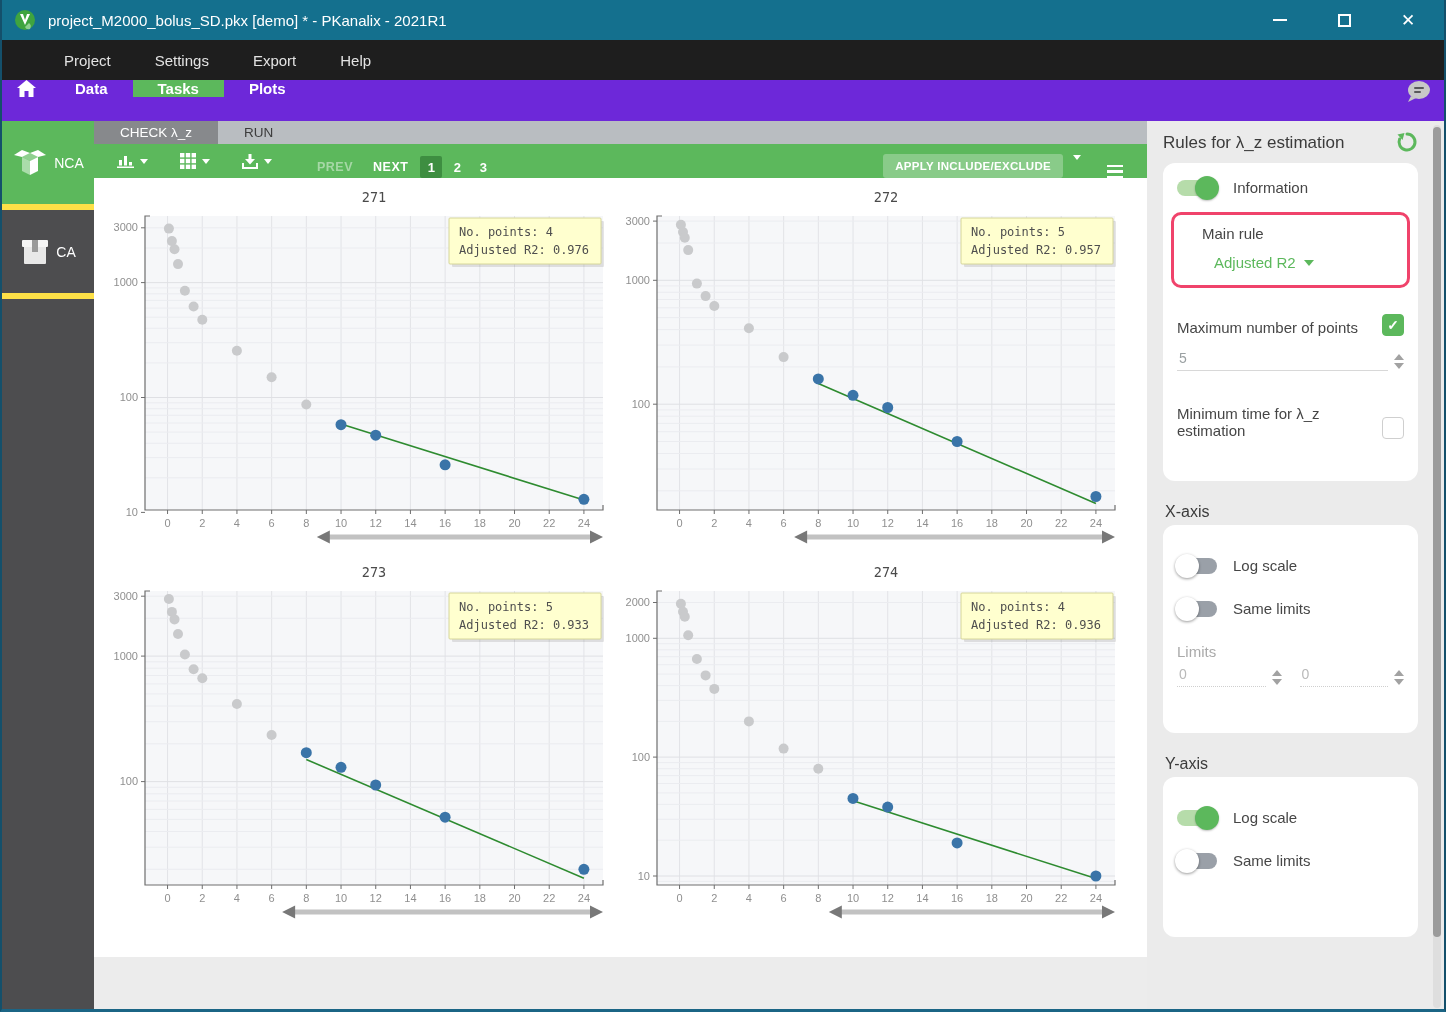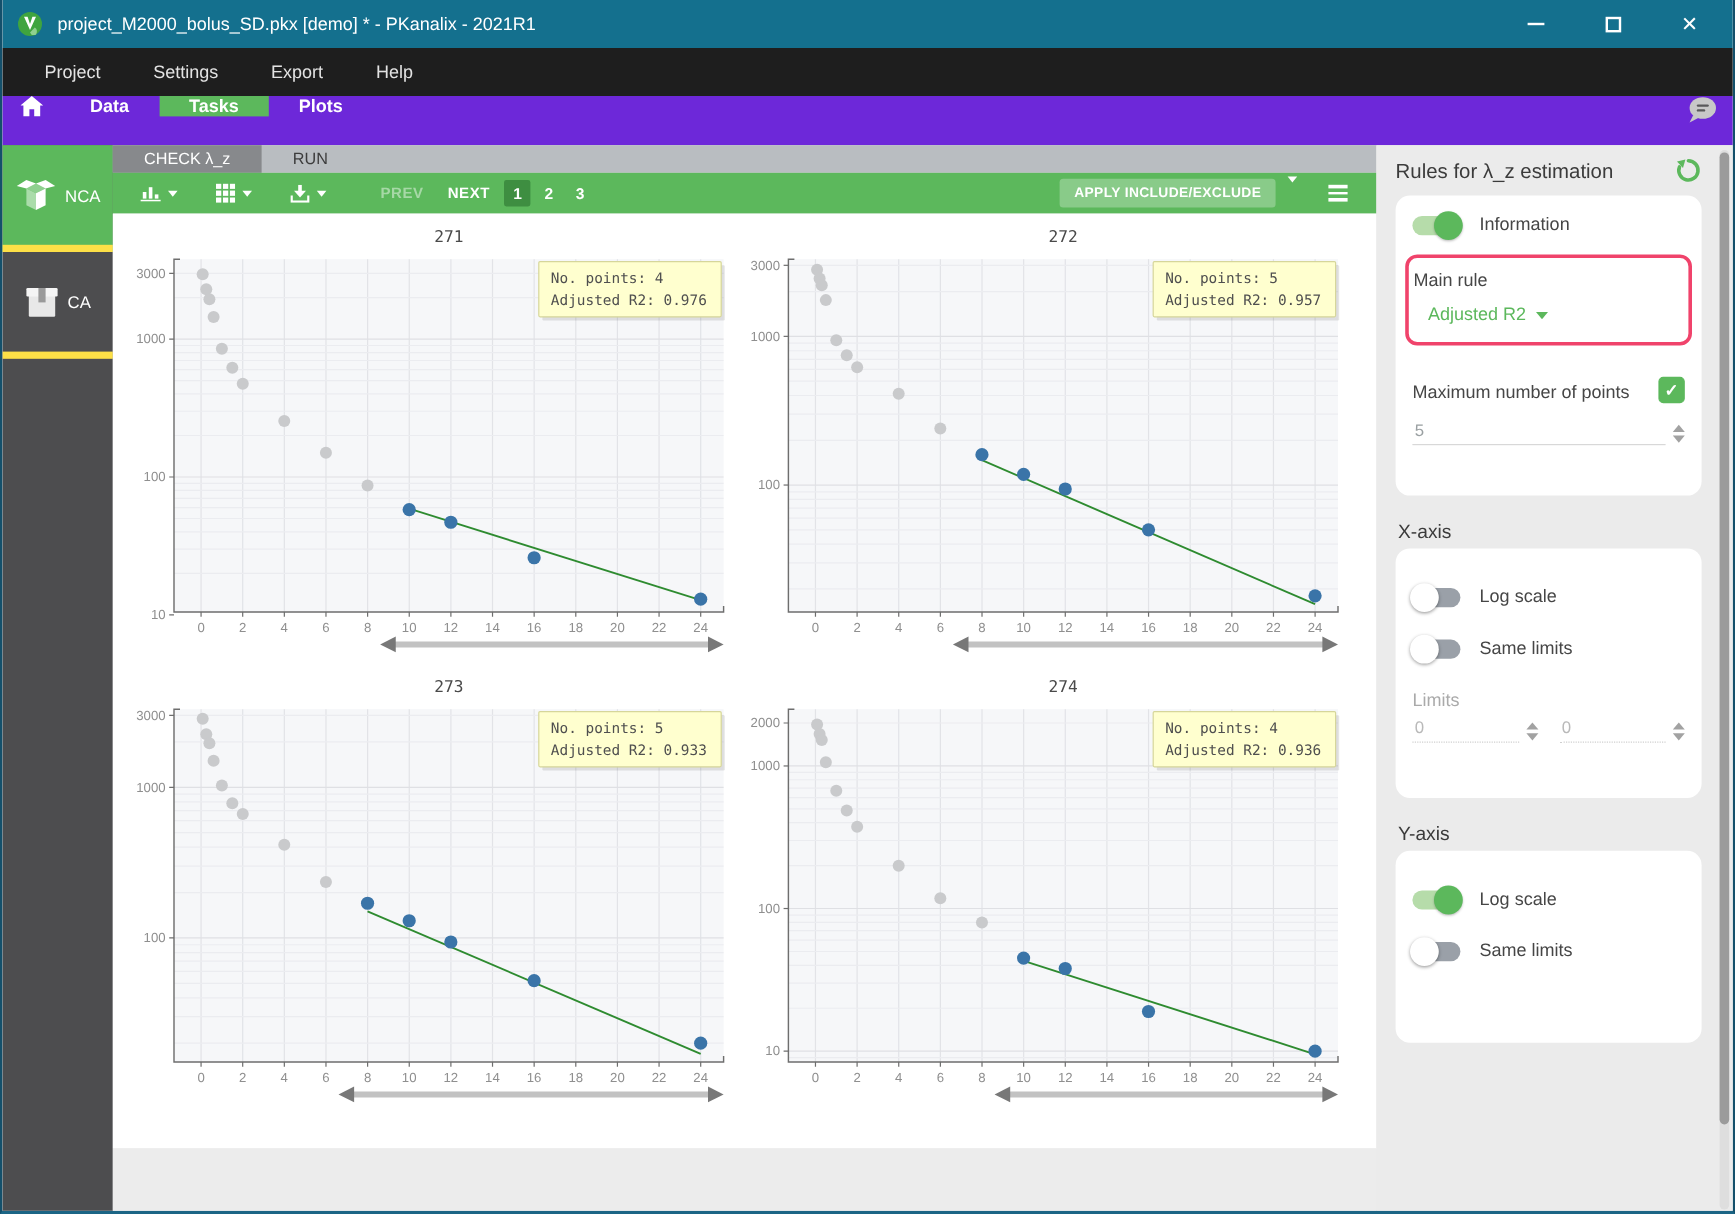--- a/index.html
+++ b/index.html
@@ -6,37 +6,37 @@
   html,body{width:1446px;height:1012px;overflow:hidden}
   body{font-family:"Liberation Sans",sans-serif;background:#ececec;border-left:2px solid #14506b;border-right:2px solid #14506b;border-bottom:3px solid #1b6585}
   .titlebar{height:40px;background:#14708e;display:flex;align-items:center;color:#fff;padding:0 12px}
   .titlebar .logo{width:22px;height:22px;margin-right:12px}
   .titlebar .wtitle{font-size:15px;flex:1}
   .winctl{display:flex;align-items:center;gap:44px;padding-right:14px}
   .winbtn{color:#fff;width:20px;height:20px;display:flex;align-items:center;justify-content:center;cursor:pointer}
   .minglyph{display:inline-block;width:14px;height:2px;background:#fff}
   .maxglyph{display:inline-block;width:13px;height:13px;border:2px solid #fff}
   .closeglyph{font-size:17px;line-height:1}
-  .menubar{height:40px;background:#1e1e1e;display:flex;padding-left:13px;gap:0}
+  .menubar{height:40px;background:#1e1e1e;display:flex;padding-left:40px;gap:0}
   .menuitem{color:#e3e3e3;font-size:15px;padding:0 22px;height:100%;display:flex;align-items:center;cursor:pointer}
   .navbar{height:41px;background:#6d28d9;display:flex;align-items:flex-start;color:#fff}
   .homebtn{width:48px;display:flex;align-items:center;justify-content:center;cursor:pointer}
   .navtab{padding:0 25px;display:flex;align-items:center;font-size:15px;font-weight:bold;cursor:pointer}
   .navtab.active{background:#5cb85c}
   .nav-spacer{flex:1}
   .chatbtn{width:52px;display:flex;align-items:center;justify-content:center;cursor:pointer}
   .main{display:flex;height:891px}
   .sidebar{width:92px;background:#4d4d4f;display:flex;flex-direction:column}
   .side-item{height:89px;display:flex;flex-direction:row;align-items:center;justify-content:center;gap:6px;color:#fff;font-size:14px;cursor:pointer;border-bottom:6px solid #fde047}
   .side-item.active{background:#5cb85c}
   .content{width:1053px;display:flex;flex-direction:column}
   .subtabs{height:23px;background:#b9bdc1;display:flex;align-items:stretch}
   .subtab{padding:0 26px;display:flex;align-items:center;font-size:13.5px;color:#3c3c3c;cursor:pointer}
   .subtab.active{background:#87898c;color:#fff}
-  .toolbar{height:34px;background:#5cb85c;display:flex;align-items:center;color:#fff;padding:0 14px}
+  .toolbar{height:34px;background:#5cb85c;display:flex;align-items:flex-end;color:#fff;padding:0 14px}
   .tbtn{display:flex;align-items:center;gap:6px;padding:0 9px;height:100%;cursor:pointer}
   .tcaret{width:0;height:0;border-left:4px solid transparent;border-right:4px solid transparent;border-top:5px solid #fff}
   .tsep{width:14px}
   .pagenav{display:flex;align-items:center;gap:4px;margin-left:28px}
   .pgtext{font-size:12.5px;font-weight:bold;letter-spacing:.5px;padding:0 8px;cursor:pointer}
   .pgtext.disabled{color:#a6d8a6;cursor:default}
   .pgnum{width:22px;height:22px;display:flex;align-items:center;justify-content:center;font-size:13px;font-weight:bold;cursor:pointer;border-radius:2px}
   .pgnum.active{background:#3e8e41}
   .toolbar .grow{flex:1}
   .applybtn{background:rgba(255,255,255,.28);border-radius:3px;height:24px;padding:0 12px;display:flex;align-items:center;font-size:11.5px;font-weight:bold;letter-spacing:.3px;cursor:pointer}
@@ -53,21 +53,21 @@
   .panel-title{font-size:17px;color:#3b3b3b}
   .resetbtn{cursor:pointer;margin-top:-2px}
   .card{background:#fff;border-radius:12px;margin-top:10px;padding:16px 14px}
   .rowline{display:flex;align-items:flex-end;gap:16px}
   .toggle{width:40px;height:16px;border-radius:8px;background:#9aa0a8;position:relative;flex:none;cursor:pointer}
   .toggle .knob{width:24px;height:24px;border-radius:50%;background:#fff;position:absolute;left:-2px;top:-4px;box-shadow:0 1px 3px rgba(0,0,0,.4)}
   .toggle.on{background:#b6dcaa}
   .toggle.on .knob{left:auto;right:-2px;background:#5cb85c;box-shadow:0 1px 2px rgba(0,0,0,.25)}
   .lbl{font-size:15px;color:#464646}
   .lbl.dim{color:#aaaaaa}
-  .hlbox{border:3px solid;border-radius:10px;padding:10px 4px 14px;margin:16px -6px 0}
+  .hlbox{border:3px solid;border-radius:10px;padding:10px 28px 14px;margin:16px -6px 0}
   .hlbox.pink{border-color:#f0436b}
   .hlbox.blue{border-color:#2aa9e0}
   .dropdown{display:flex;align-items:center;gap:8px;margin:12px 0 0 12px;cursor:pointer}
   .ddvalue{color:#5cb85c;font-size:15px}
   .ddcaret{width:0;height:0;border-left:5px solid transparent;border-right:5px solid transparent;border-top:6px solid #5cb85c}
   .cb{width:22px;height:22px;border-radius:4px;border:1px solid #cfcfcf;background:#fff;flex:none;display:flex;align-items:center;justify-content:center;cursor:pointer}
   .cb.checked{background:#5cb85c;border-color:#5cb85c;color:#fff;font-size:14px;font-weight:bold}
   .spread{justify-content:space-between}
   .numfield{display:flex;align-items:flex-end;gap:6px;margin-top:12px}
   .numfield .val{flex:1;border-bottom:1px solid #d8d8d8;color:#9aa0a2;font-size:14px;padding:2px 2px 4px;cursor:text}
@@ -687,20 +687,24 @@
         <div class="cb checked">✓</div>
       </div>
       <div class="numfield">
         <div class="val">5</div>
         <div class="spinner">
           <span class="sp-up"></span>
           <span class="sp-dn"></span>
         </div>
       </div>
 
+      <div class="rowline spread mt34">
+        <span class="lbl">Minimum time for λ_z estimation</span>
+        <div class="cb"></div>
+      </div>
 
       <div style="height:26px"></div>
     </div>
 
     <div class="section-title">X-axis</div>
     <div class="card" style="margin-top:4px">
       <div class="rowline mt16">
         <div class="toggle">
             <div class="knob"></div>
           </div>

